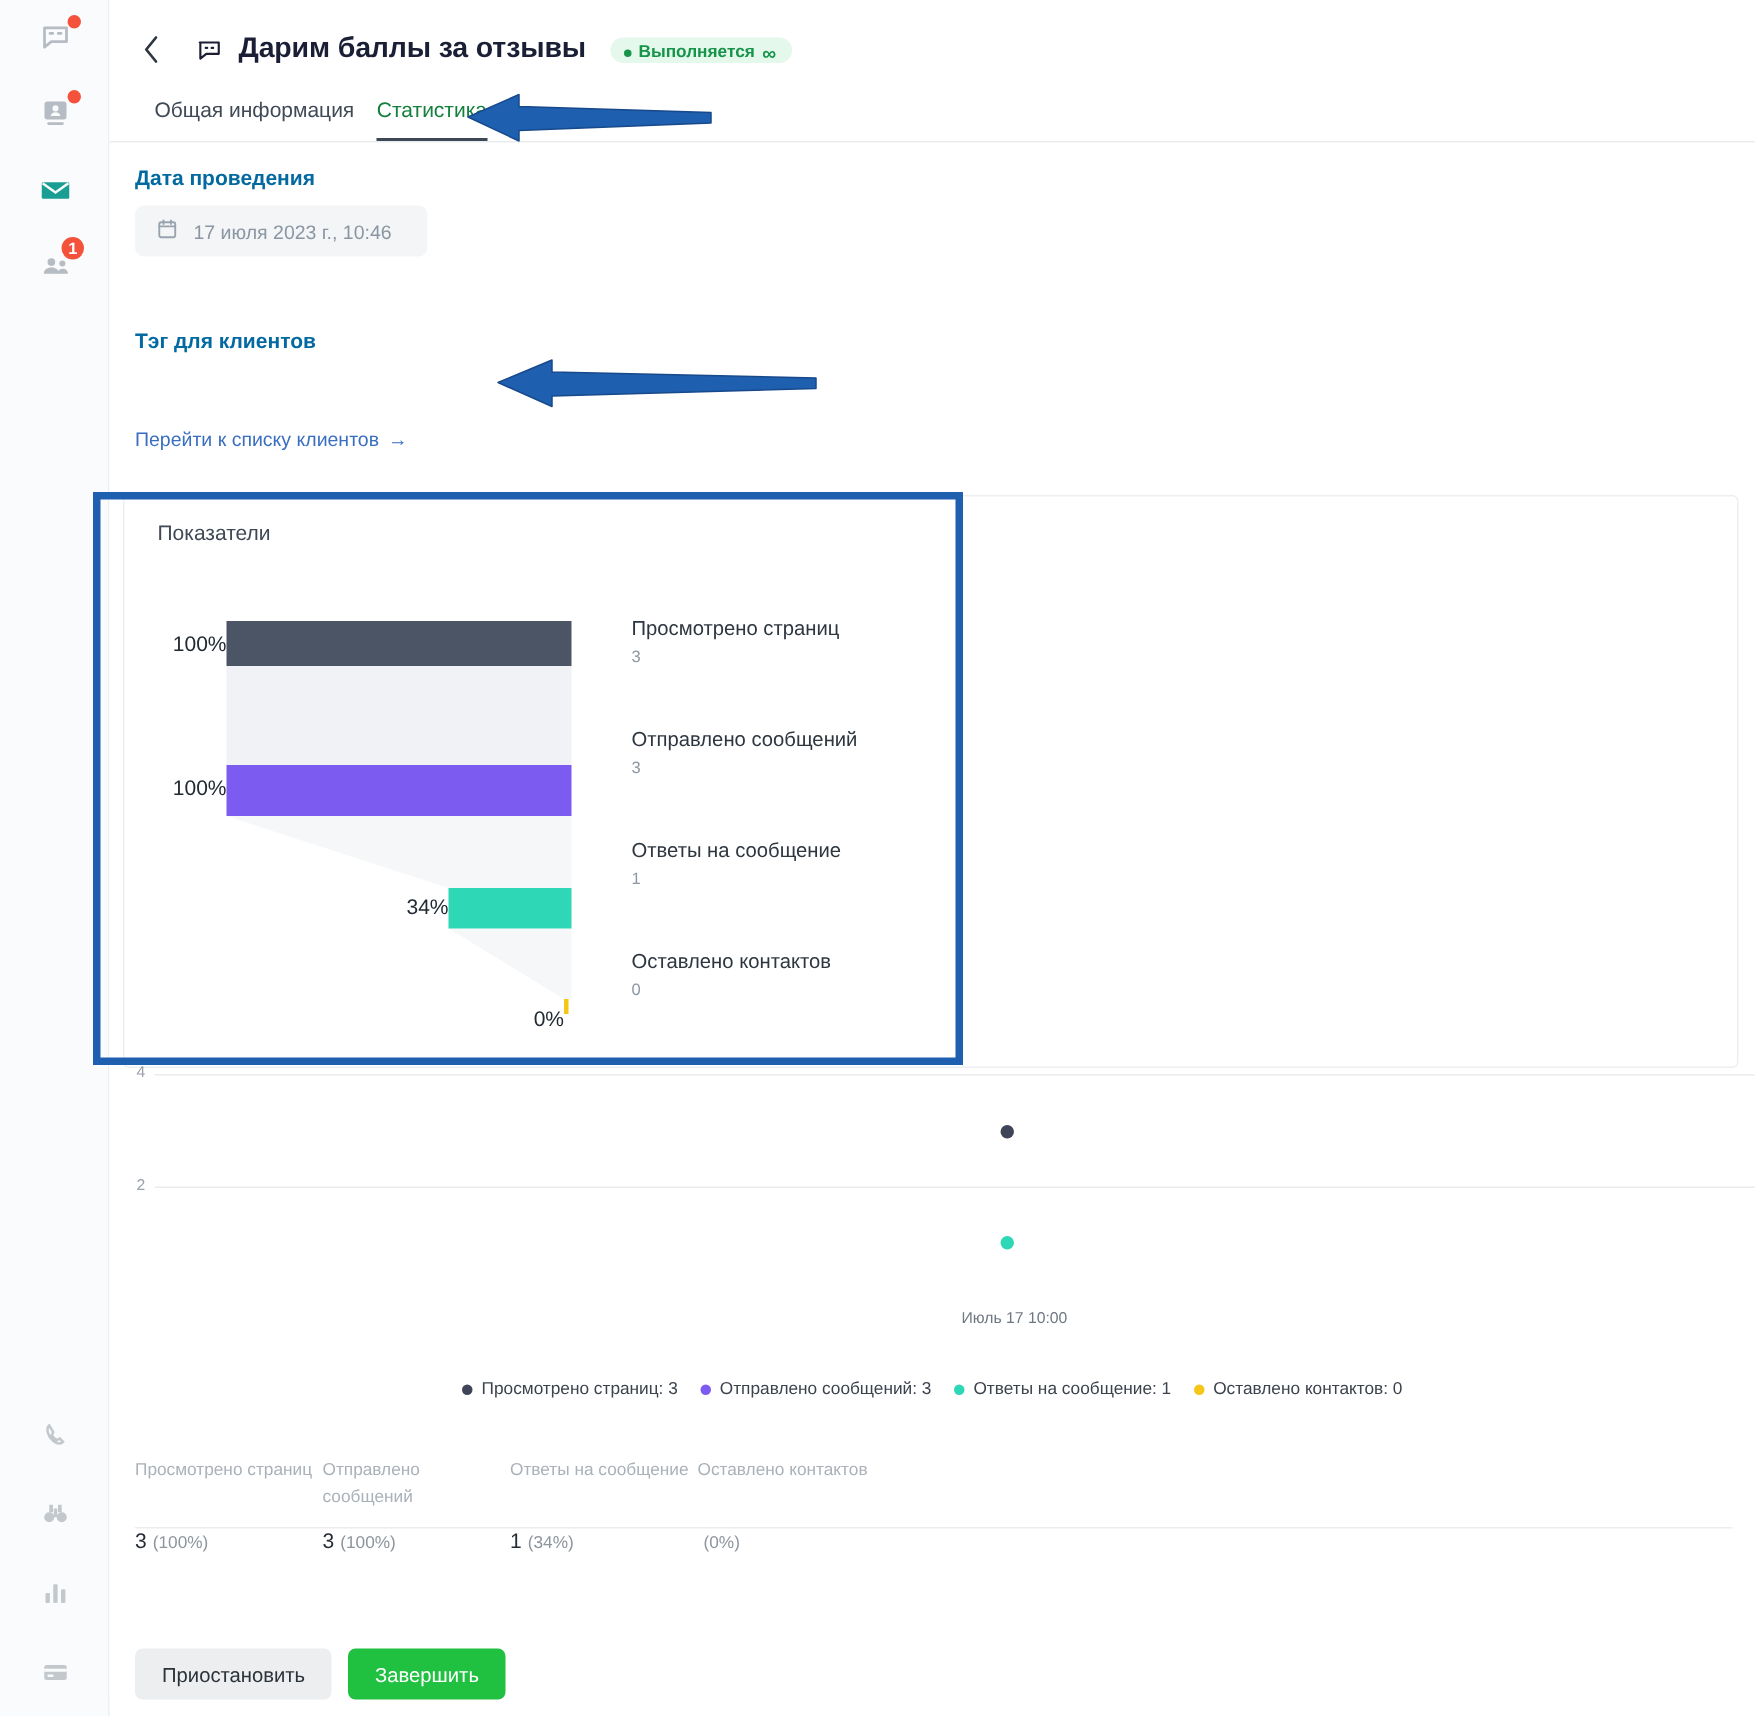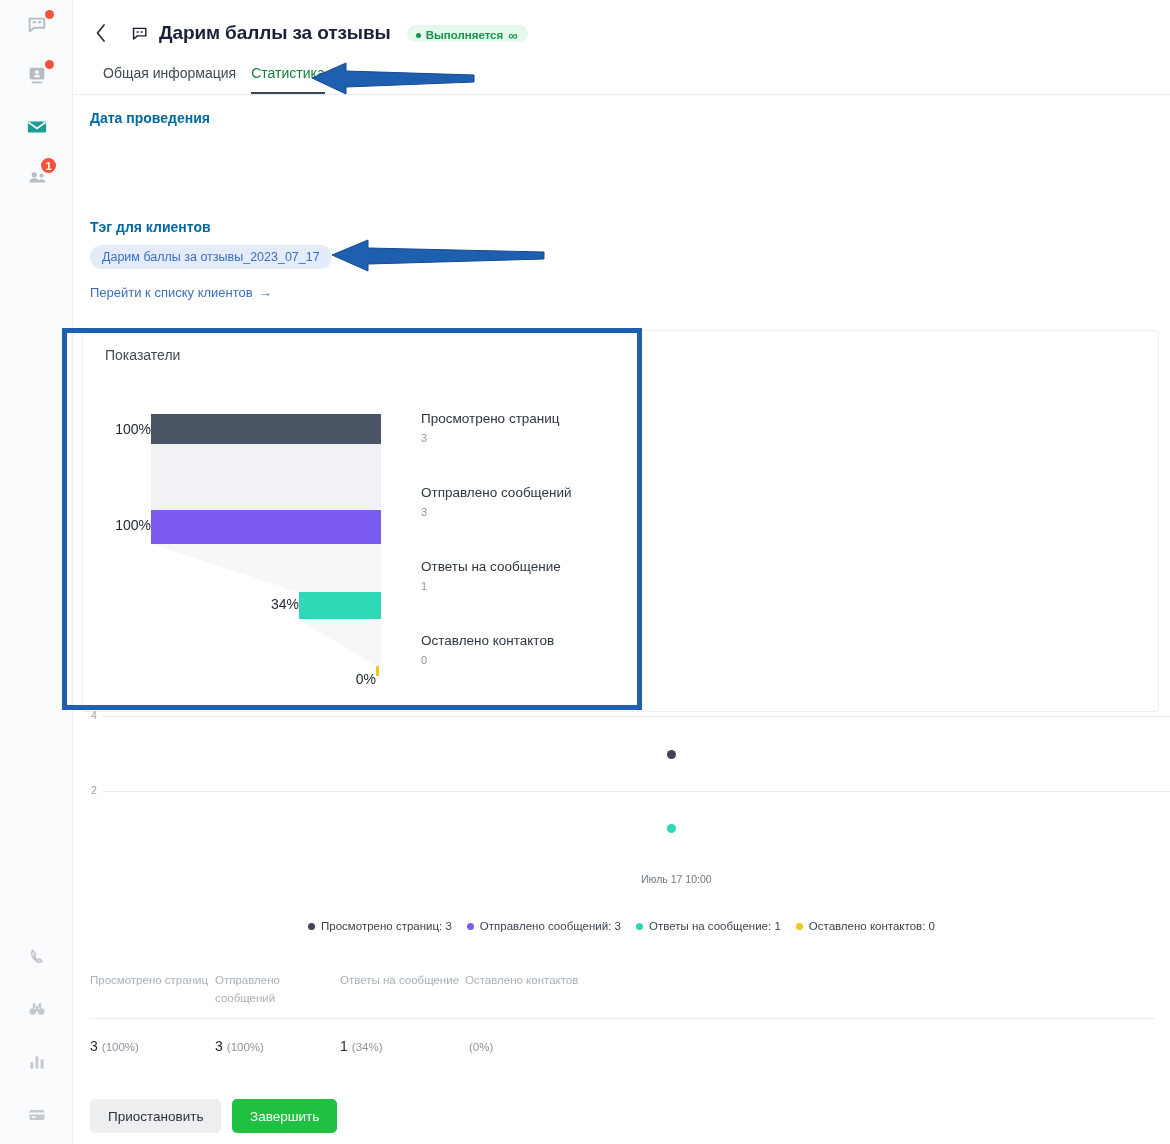--- a/index.html
+++ b/index.html
@@ -274,21 +274,21 @@
   .tbl-head .cell {
     width: 125px;
     font-size: 11.5px;
     color: #aab1b9;
     line-height: 1.55;
   }
   .tbl-rule {
     width: 1065px; height: 1px; background: #ececec;
     margin-top: 10px;
   }
-  .tbl-row { display: flex; margin-top: 18px; }
+  .tbl-row { display: flex; }
   .tbl-row .cell { width: 125px; }
   .tbl-row .num {
     font-size: 14px;
     color: #262c34;
   }
   .tbl-row .pctv {
     font-size: 11.5px;
     color: #8d949c;
     margin-left: 4px;
   }
@@ -430,27 +430,33 @@
     </div>
 
     <div class="tabs">
       <div class="tab">Общая информация</div>
       <div class="tab active">Статистика</div>
     </div>
     <div class="header-sep"></div>
 
     <div class="sect-label" style="left:17px; top:110px;">Дата проведения</div>
 
+    <div class="field" style="left:17px; top:137px; width:195px;">
+      <span>
+        <svg width="15" height="15" viewBox="0 0 24 24" fill="none" stroke="#99a3ae" stroke-width="2">
+          <rect x="3.5" y="5" width="17" height="16" rx="2"></rect>
+          <path d="M3.5 9.5h17M8 3v4M16 3v4" stroke-linecap="round"></path>
+        </svg>
+      </span>
+      <span>17 июля 2023 г., 10:46</span>
+    </div>
 
 
     <div class="sect-label" style="left:17px; top:219px;">Тэг для клиентов</div>
 
-    <div class="tag-chip" style="left:17px; top:245px;">
-      <span>Дарим баллы за отзывы_2023_07_17</span>
-    </div>
 
     <div class="link-clients" style="left:17px; top:285px;">
       <span>Перейти к списку клиентов</span>
       <span>→</span>
     </div>
 
     <div class="funnel-card">
       <div class="funnel-title">Показатели</div>
 
       <div class="funnel-area">

